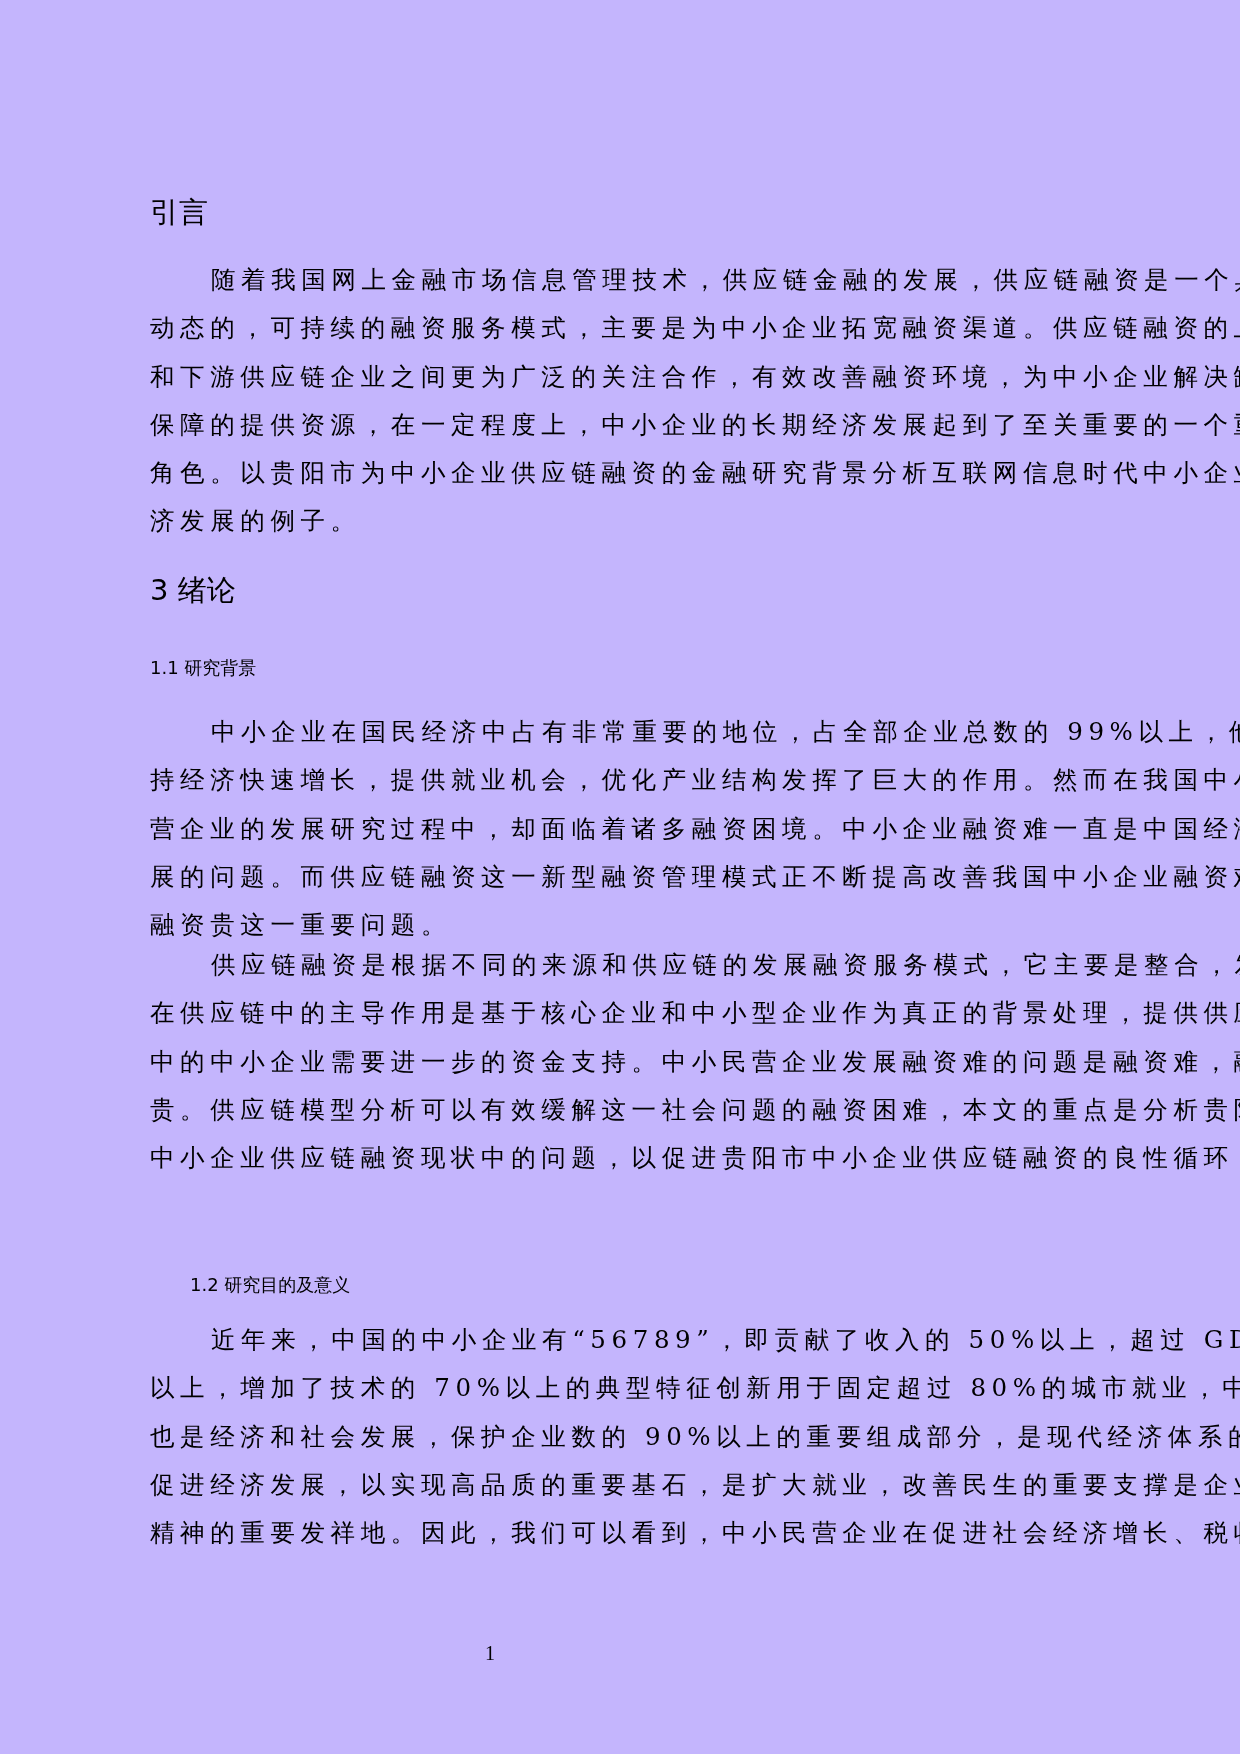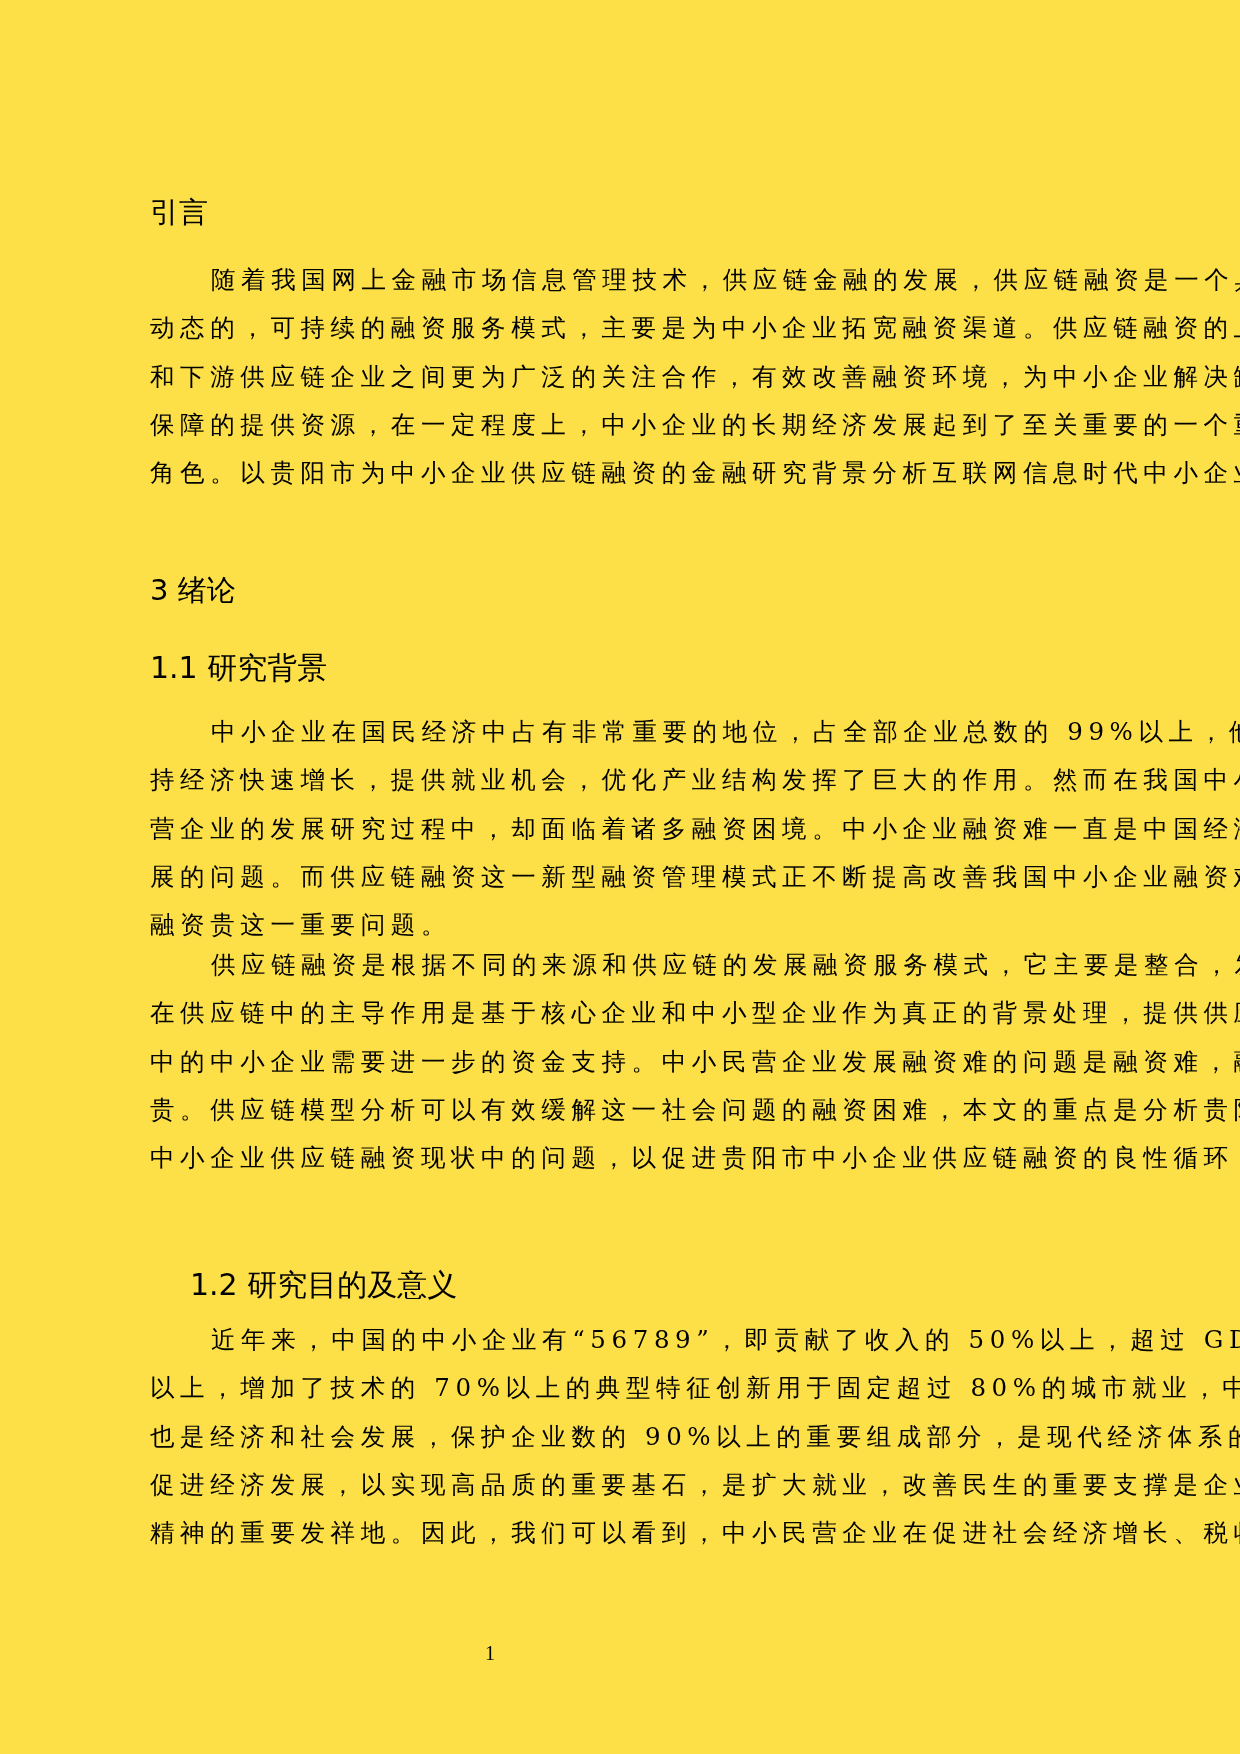--- a/index.html
+++ b/index.html
@@ -1,41 +1,42 @@
 <!DOCTYPE html>
 <html><head>
 <meta charset="utf-8">
 <style>
   html, body { margin: 0; padding: 0; background: #ffffff; }
   body { width: 1240px; height: 1754px; position: relative; overflow: hidden;
          font-family: "DejaVu Serif", "Liberation Serif", serif; color: #000; }
-  .page { position: absolute; left: 0; top: 0; width: 1240px; height: 1754px; background: #fde047; }
+  .page { position: absolute; left: 0; top: 0; width: 1240px; height: 1754px; background: #c4b5fd; }
   .h { position: absolute; left: 150px; font-family: "DejaVu Sans", "Liberation Sans", sans-serif;
        font-weight: normal; color: #000; margin: 0; white-space: nowrap; }
   .h1 { font-size: 29px; line-height: 36px; }
-  .h2 { font-size: 30px; line-height: 34px; }
+  .h2 { font-size: 18px; line-height: 34px; }
   .para { position: absolute; left: 150px; width: 968px; margin: 0; }
   .line { display: block; height: 48.3px; line-height: 48.3px; font-size: 24.5px;
           white-space: nowrap; letter-spacing: 5.6px; overflow: visible; }
   .line.first { text-indent: 61px; }
   .pagenum { position: absolute; left: 480px; top: 1640px; width: 20px; text-align: center;
              font-family: "Liberation Serif", serif; font-size: 20px; line-height: 26px; }
 </style>
 </head>
 <body>
 
 <div class="page">
 
   <h1 class="h h1" style="top:194px;">引言</h1>
   <div class="para" style="top:256px;">
     <span class="line first">随着我国网上金融市场信息管理技术，供应链金融的发展，供应链融资是一个具有</span>
     <span class="line">动态的，可持续的融资服务模式，主要是为中小企业拓宽融资渠道。供应链融资的上游</span>
     <span class="line">和下游供应链企业之间更为广泛的关注合作，有效改善融资环境，为中小企业解决缺乏</span>
     <span class="line">保障的提供资源，在一定程度上，中小企业的长期经济发展起到了至关重要的一个重要</span>
     <span class="line">角色。以贵阳市为中小企业供应链融资的金融研究背景分析互联网信息时代中小企业经</span>
+    <span class="line">济发展的例子。</span>
   </div>
 
   <h1 class="h h1" style="top:572px;">3  绪论</h1>
 
   <h2 class="h h2" style="top:651px;">1.1  研究背景</h2>
   <div class="para" style="top:708px;">
     <span class="line first">中小企业在国民经济中占有非常重要的地位，占全部企业总数的 99%以上，他们保</span>
     <span class="line">持经济快速增长，提供就业机会，优化产业结构发挥了巨大的作用。然而在我国中小民</span>
     <span class="line">营企业的发展研究过程中，却面临着诸多融资困境。中小企业融资难一直是中国经济发</span>
     <span class="line">展的问题。而供应链融资这一新型融资管理模式正不断提高改善我国中小企业融资难、</span>

